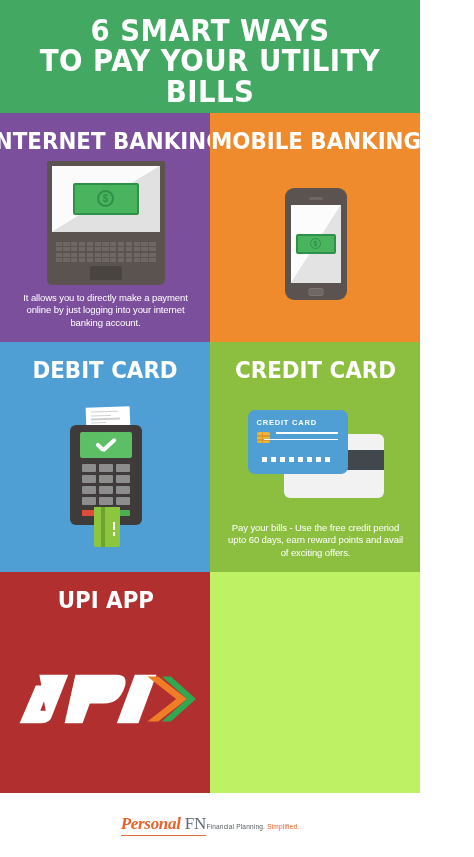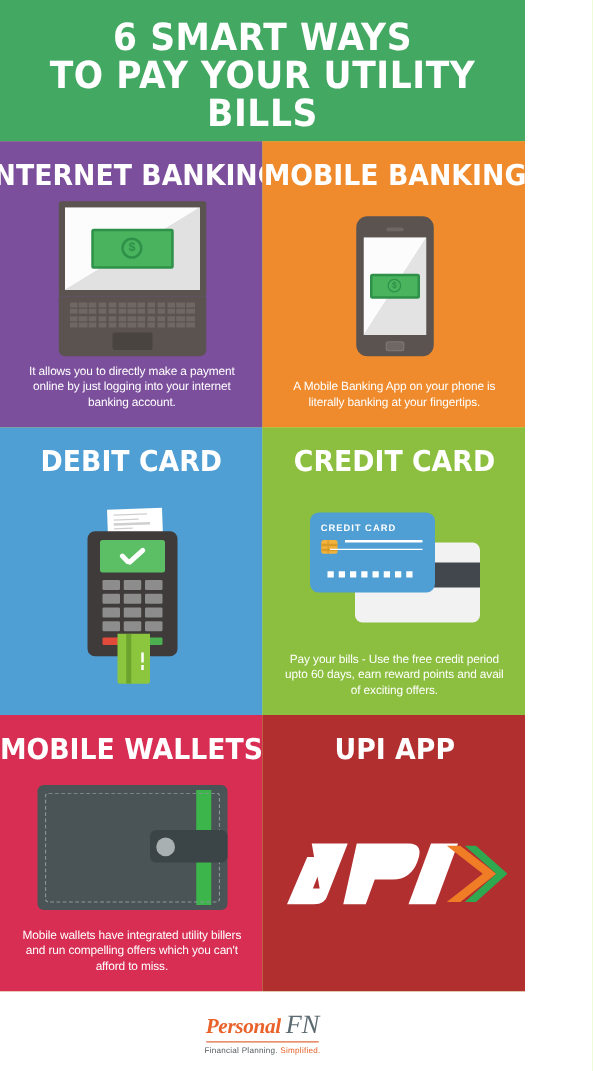--- a/index.html
+++ b/index.html
@@ -283,36 +283,35 @@
     position: absolute; right: 42px; top: 42px; width: 15px; height: 15px;
     background: #a9b0b2; border-radius: 50%;
   }
 
   
   .upi-logo { width: 180px; height: 64px; }
 
   
   .footer {
     height: 64px; background: #ffffff;
-    display: flex; flex-direction: column;
+    display: flex; flex-direction: row;
     align-items: center; justify-content: center;
   }
   .brand {
     display: flex; align-items: baseline; justify-content: center;
     border-bottom: 1.6px solid #e06c3b;
     padding-bottom: 1px;
   }
   .brand-personal {
     color: #e8622a; font-size: 17px; font-weight: bold; font-style: italic;
     font-family: "Liberation Serif", serif; letter-spacing: -0.3px;
   }
   .brand-fn {
-    color: #5c6a72; font-size: 21px; margin-left: 4px;
+    color: #5c6a72; font-size: 17px; margin-left: 4px;
     font-family: "Liberation Serif", serif;
-    font-style: italic;
   }
   .brand-tagline { margin-top: 3px; font-size: 6.5px; letter-spacing: 0.2px; }
   .tag-a { color: #555b5e; }
   .tag-b { color: #e8622a; }
 </style>
 </head>
 <body>
 
 <div class="infographic">
 
@@ -404,21 +403,20 @@
           <div class="phone-speaker"></div>
           <div class="phone-screen">
             <div class="note note-sm">
               <div class="note-circle">$</div>
             </div>
             <div class="gloss"></div>
           </div>
           <div class="phone-home"></div>
         </div>
       </div>
-      <div class="cell-desc">A Mobile Banking App on your phone is literally banking at your fingertips.</div>
     </div>
 
     <div class="cell c-debit">
       <div class="cell-title">DEBIT CARD</div>
       <div class="cell-art">
         <div class="pos">
           <div class="receipt">
             <i></i>
               <i></i>
               <i></i>
@@ -482,32 +480,20 @@
                 <i></i>
                 <i></i>
                 <i></i>
             </div>
           </div>
         </div>
       </div>
       <div class="cell-desc">Pay your bills - Use the free credit period upto 60 days, earn reward points and avail of exciting offers.</div>
     </div>
 
-    <div class="cell c-wallet">
-      <div class="cell-title">MOBILE WALLETS</div>
-      <div class="cell-art">
-        <div class="wallet">
-          <div class="wallet-green"></div>
-          <div class="wallet-stitch"></div>
-          <div class="wallet-strap"></div>
-          <div class="wallet-button"></div>
-        </div>
-      </div>
-      <div class="cell-desc">Mobile wallets have integrated utility billers and run compelling offers which you can't afford to miss.</div>
-    </div>
 
     <div class="cell c-upi">
       <div class="cell-title">UPI APP</div>
       <div class="cell-art">
         <svg class="upi-logo" viewBox="0 0 200 70">
 
           <path d="M26 8 L58 8 L40 54 Q38 62 28 62 L4 62 L22 20 L38 20 L27 48 L33 48 Z" fill="#ffffff"></path>
 
           <path d="M66 8 L112 8 Q126 8 120 24 Q114 40 98 40 L82 40 L74 62 L54 62 Z M88 20 L100 20 Q104 20 102 26 Q100 30 95 30 L84 30 Z" fill="#ffffff"></path>
 

